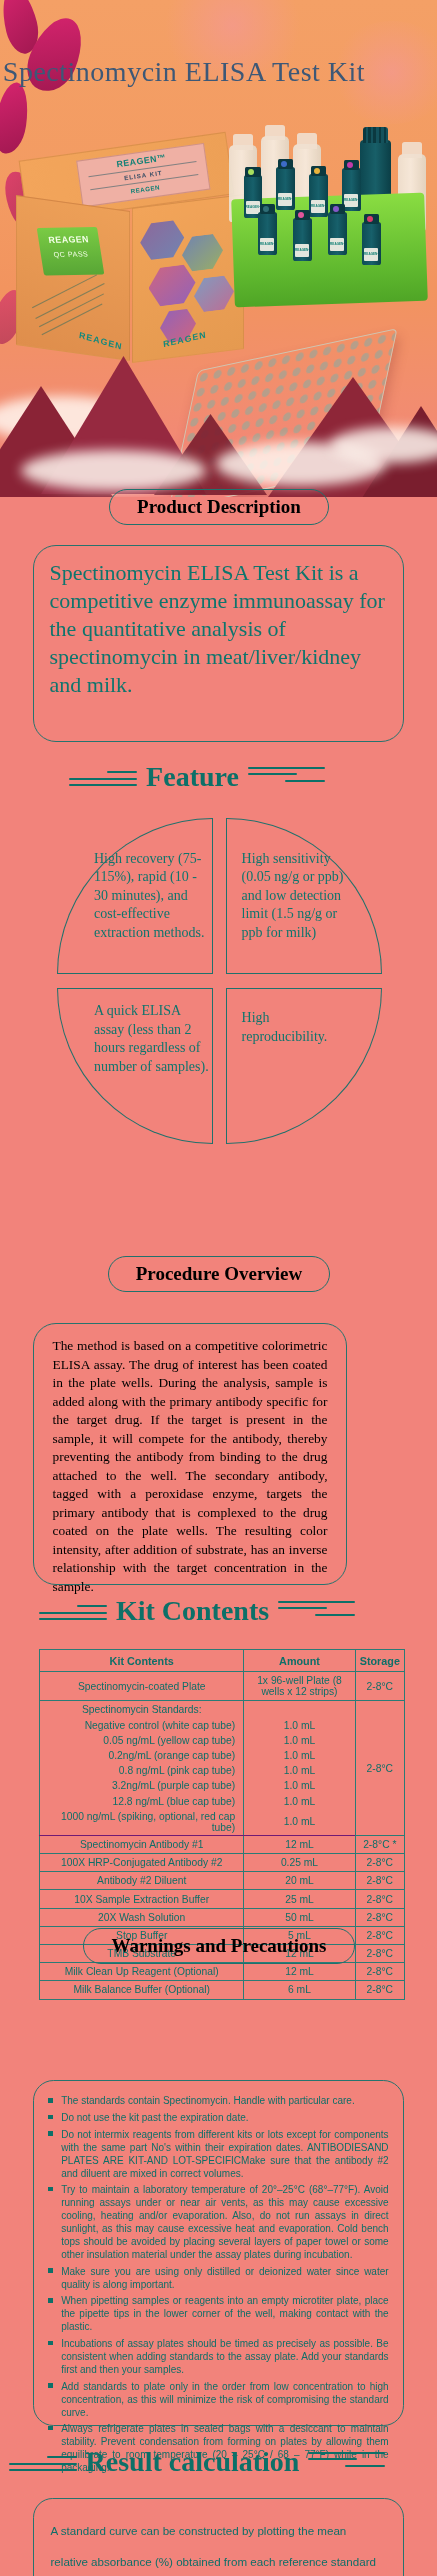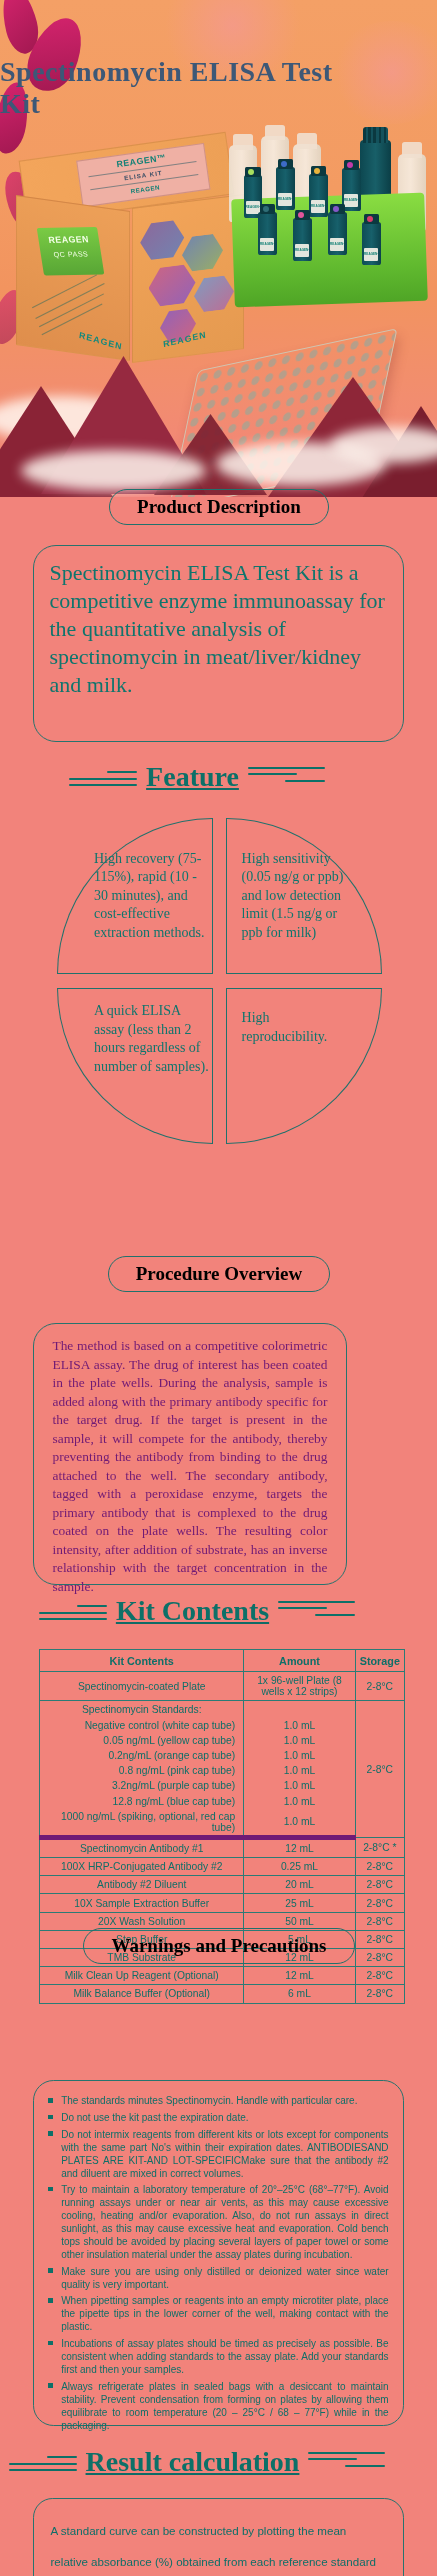--- a/index.html
+++ b/index.html
@@ -10,22 +10,22 @@
   }
   .abs { position:absolute; }
 
   
   #hero { left:0; top:0; width:438px; height:497px; overflow:hidden;
     background:linear-gradient(180deg,#F4A066 0%, #F39B62 38%, #F2945F 58%, #F28D6F 80%, #F2837B 100%); }
   .leaf { position:absolute; background:linear-gradient(150deg,#D6246E,#A01850);
     border-radius:52% 48% 55% 45% / 62% 58% 42% 38%; }
   .softblob { position:absolute; border-radius:50%;
     background:radial-gradient(circle, rgba(244,150,160,.55) 0%, rgba(244,150,160,0) 70%); }
-  #hero-title { left:0; top:56px; width:368px; text-align:left;
-    font-size:28px; font-weight:bold; color:#3D5877; letter-spacing:0.5px; }
+  #hero-title { left:0; top:56px; width:368px; text-align:center;
+    font-size:28px; font-weight:normal; color:#3D5877; letter-spacing:0.5px; }
 
   
   #kit-box { left:7.7px; top:135px; width:237px; height:227px; }
   .box-top { position:absolute; left:14.4px; top:11.3px; width:209px; height:63px;
     background:linear-gradient(100deg,#F3A55B,#EDA056); transform:rotate(-8deg);
     border:0.5px solid rgba(190,120,60,.4); }
   .box-label { position:absolute; left:56px; top:7.2px; width:129px; height:47px;
     background:linear-gradient(180deg,#F0B3A6,#ECoAA0, #EDAB9F); background:#EFB0A4;
     border:0.5px solid rgba(150,90,80,.35); padding:3.1px 5.2px; text-align:center; }
   .box-label .brand { font-family:"Liberation Sans",sans-serif; font-weight:bold;
@@ -78,38 +78,38 @@
     background-size:14px 14px; box-shadow:4.1px 7.2px 11.3px rgba(120,30,40,.25); }
 
   
   .mist { position:absolute; background:rgba(255,246,238,.85); border-radius:50%; filter:blur(5.7px); }
   .peak { position:absolute; clip-path:polygon(50% 0,100% 100%,0 100%); }
 
   
   .capsule-row { left:0; width:438px; display:flex; justify-content:center; }
   .capsule { display:inline-block; border:1.5px solid #20716C; border-radius:36px;
     padding:5.7px 27px 6.7px; color:#000000; font-size:19px; font-weight:bold; background:transparent; }
-  .lined-header { left:0; width:394px; display:flex; justify-content:center; align-items:center; gap:9px;text-decoration:underline; }
+  .lined-header { left:0; width:394px; display:flex; justify-content:center; align-items:center; gap:9px; }
   .lined-header .hdr-text { font-size:28px; font-weight:bold; color:#0D7068; }
   .flourish { display:flex; flex-direction:column; gap:4.1px; }
   .flourish i { display:block; height:2.1px; background:#0D7068; border-radius:1px; }
   .flourish.fl-left { align-self:flex-end; margin-bottom:7.2px; }
   .flourish.fl-left i:nth-child(1){ width:30px; align-self:flex-end; }
   .flourish.fl-left i:nth-child(2){ width:68px; }
   .flourish.fl-left i:nth-child(3){ width:68px; }
   .flourish.fl-right { align-self:flex-start; margin-top:6.2px; }
   .flourish.fl-right i:nth-child(1){ width:77px; }
   .flourish.fl-right i:nth-child(2){ width:49px; }
   .flourish.fl-right i:nth-child(3){ width:40px; align-self:flex-end; }
   .round-box { border:1.5px solid #27736E; border-radius:23px; background:transparent; }
 
   #pd-box { left:33px; top:545px; width:371px; height:197px; padding:13.4px 15.5px;
     font-size:22px; line-height:28px; color:#0F756D; }
   #proc-box { left:33px; top:1323px; width:314px; height:262px; padding:13.4px 18.5px;
-    font-size:13.4px; line-height:18.5px; text-align:justify; color:#701a75; }
+    font-size:13.4px; line-height:18.5px; text-align:justify; color:#000000; }
 
   
   #feature-ellipse { left:57px; top:818px; width:325px; height:326px; display:grid;
     grid-template-columns:1fr 1fr; grid-template-rows:1fr 1fr; gap:13.4px; }
   .quad { border:1.5px solid #20716C; display:flex; font-size:14px; line-height:18.5px; color:#0F756D; }
   .quad-tl { border-radius:100% 0 0 0 / 100% 0 0 0; align-items:center; justify-content:flex-end; padding:10.3px 3.1px 10.3px 36px; }
   .quad-tr { border-radius:0 100% 0 0 / 0 100% 0 0; align-items:center; padding:10.3px 36px 10.3px 14.4px; }
   .quad-bl { border-radius:0 0 0 100%; justify-content:flex-end; padding:13.4px 3.1px 10.3px 36px; }
   .quad-br { border-radius:0 0 100% 0; padding:20.6px 36px 10.3px 14.4px; }
   .quad .qtext { max-width:121px; }
@@ -118,21 +118,21 @@
   #kit-table-wrap { left:39px; top:1649px; width:366px; }
   #kit-table { border-collapse:collapse; width:366px; font-family:"Liberation Sans",sans-serif;
     font-size:10.3px; color:#0E6F68; }
   #kit-table th, #kit-table td { border:1px solid #2B7B76; padding:2.1px 4.1px; text-align:center; }
   #kit-table th { font-size:10.8px; padding:4.6px 4.1px; font-weight:bold; }
   #kit-table td.cell-name { width:206px; }
   #kit-table td.cell-amt { width:112px; }
   #kit-table td.cell-stor { width:47px; }
   #kit-table tr.grp td { border-top:none; border-bottom:none; }
   #kit-table tr.grp-label td { border-top:1px solid #2B7B76; text-align:center; padding-top:3.1px; }
-  #kit-table tr.grp-end td { border-bottom:5px solid #701a75; }
+  #kit-table tr.grp-end td { border-bottom:1px solid #701a75; }
   #kit-table tr.grp-item td.cell-name { text-align:right; padding-right:8.2px; }
   #kit-table tr.simple td { padding:3.1px 4.1px; }
 
   
   #warn-box { left:33px; top:2080px; width:371px; height:346px; border-radius:20.6px; padding:13.4px 14.4px; }
   .warn-item { display:flex; gap:8.2px; margin-bottom:3.6px; font-family:"Liberation Sans",sans-serif;
     font-size:10px; line-height:13px; color:#0E6F68; text-align:justify; }
   .warn-bullet { flex:0 0 4.6px; width:4.6px; height:4.6px; background:#0E6F68; margin-top:3.6px; }
 
   
@@ -400,45 +400,49 @@
       </tbody>
   </table>
 </div>
 
 <div class="abs capsule-row" style="top:1928px;">
   <span class="capsule">Warnings and Precautions</span>
 </div>
 <div id="warn-box" class="abs round-box">
     <div class="warn-item">
       <span class="warn-bullet"></span>
-      <span>The standards minutes Spectinomycin. Handle with particular care.</span>
+      <span>The standards contain Spectinomycin. Handle with particular care.</span>
     </div>
     <div class="warn-item">
       <span class="warn-bullet"></span>
       <span>Do not use the kit past the expiration date.</span>
     </div>
     <div class="warn-item">
       <span class="warn-bullet"></span>
       <span>Do not intermix reagents from different kits or lots except for components with the same part No's within their expiration dates.  ANTIBODIESAND PLATES ARE KIT-AND LOT-SPECIFICMake sure that the antibody #2 and diluent are mixed in correct volumes.</span>
     </div>
     <div class="warn-item">
       <span class="warn-bullet"></span>
       <span>Try to maintain a laboratory temperature of 20°–25°C (68°–77°F). Avoid running assays under or near air vents, as this may cause excessive cooling, heating and/or evaporation. Also, do not run assays in direct sunlight, as this may cause excessive heat and evaporation. Cold bench tops should be avoided by placing several layers of paper towel or some other insulation material under the assay plates during incubation.</span>
     </div>
     <div class="warn-item">
       <span class="warn-bullet"></span>
-      <span>Make sure you are using only distilled or deionized water since water quality is very important.</span>
+      <span>Make sure you are using only distilled or deionized water since water quality is along important.</span>
     </div>
     <div class="warn-item">
       <span class="warn-bullet"></span>
       <span>When pipetting samples or reagents into an empty microtiter plate, place the pipette tips in the lower corner of the well, making contact with the plastic.</span>
     </div>
     <div class="warn-item">
       <span class="warn-bullet"></span>
       <span>Incubations of assay plates should be timed as precisely as possible. Be consistent when adding standards to the assay plate. Add your standards first and then your samples.</span>
+    </div>
+    <div class="warn-item">
+      <span class="warn-bullet"></span>
+      <span>Add standards to plate only in the order from low concentration to high concentration, as this will minimize the risk of compromising the standard curve.</span>
     </div>
     <div class="warn-item">
       <span class="warn-bullet"></span>
       <span>Always refrigerate plates in sealed bags with a desiccant to maintain stability. Prevent condensation from forming on plates by allowing them equilibrate to room temperature (20 – 25°C / 68 – 77°F) while in the packaging.</span>
     </div>
   </div>
 
 <div class="abs lined-header" style="top:2446px;">
   <span class="flourish fl-left">
       <i></i>

